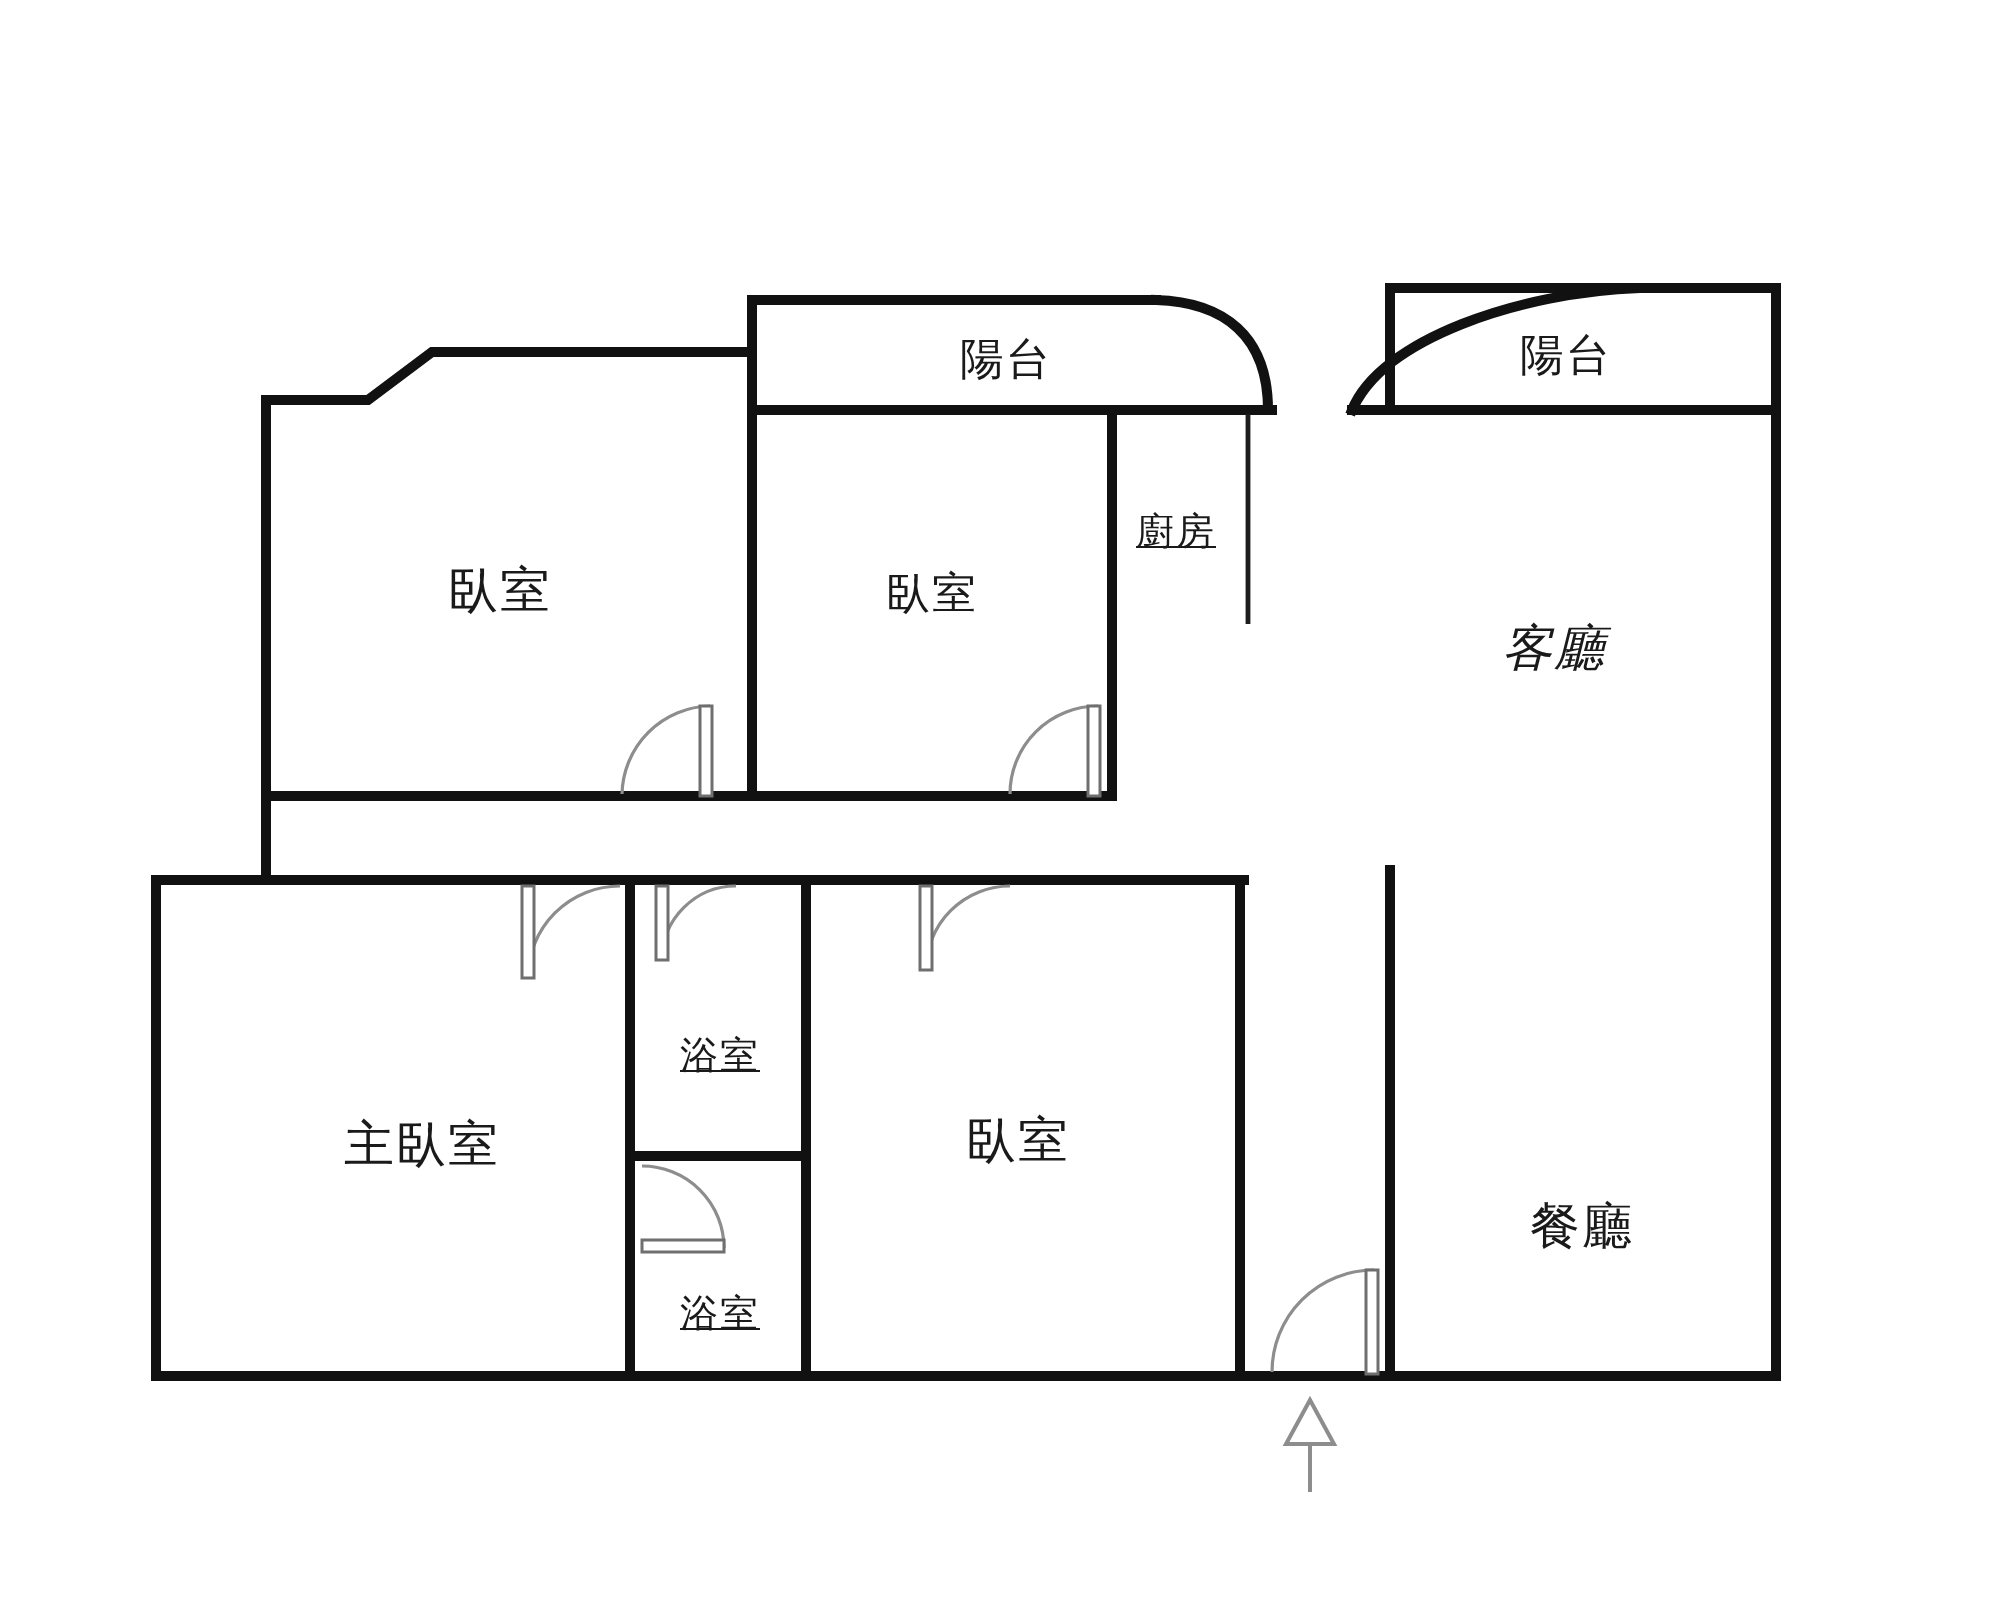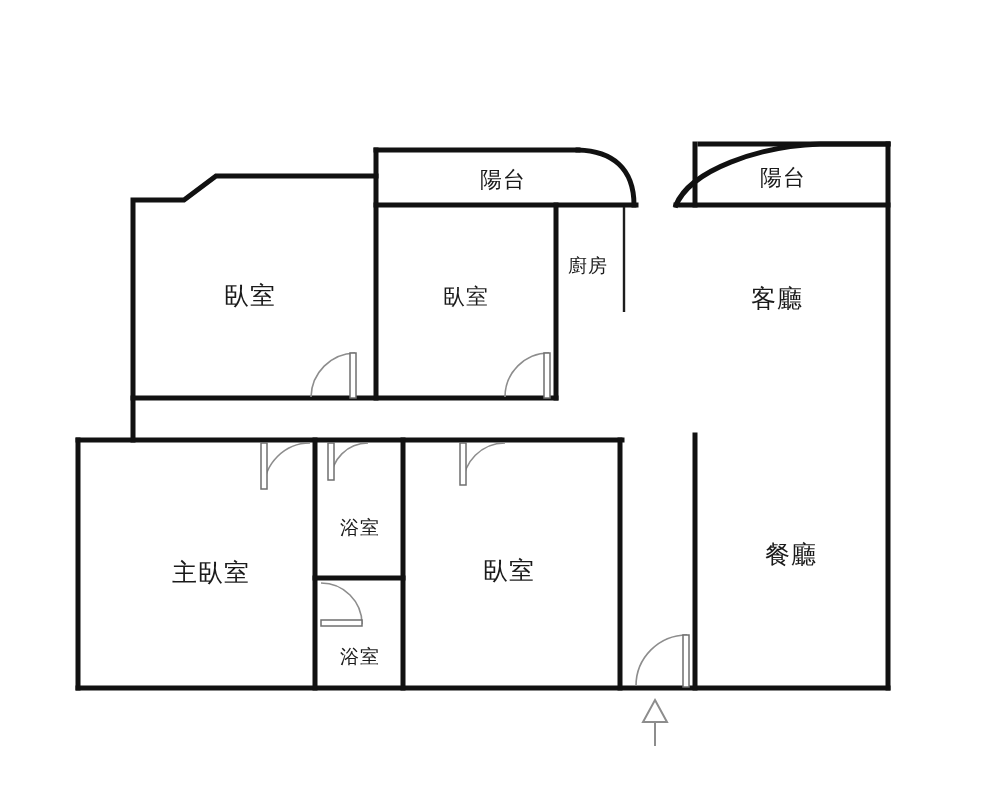--- a/index.html
+++ b/index.html
@@ -32,21 +32,21 @@
     color: #1a1a1a;
     font-family: "DejaVu Sans", "Liberation Sans", sans-serif;
     white-space: nowrap;
     letter-spacing: 1px;
     transform: translate(-50%, -50%);
     user-select: none;
     text-align: right;
   }
   .lbl-lg { font-size: 25px; }
   .lbl-md { font-size: 22px; }
-  .lbl-sm { font-size: 19px; }
+  .lbl-sm { font-size: 19px; text-decoration: underline; }
 </style>
 </head>
 <body>
 
 <div id="floorplan-root">
 
   <svg id="plan-svg" viewBox="0 0 1000 810">
 
     <g fill="none" stroke="#111111" stroke-width="5" stroke-linecap="square" stroke-linejoin="miter">
 
@@ -143,31 +143,31 @@
   </svg>
 
   <div>
 
     <div class="room-label lbl-lg" style="left:250px; top:295px;">臥室</div>
 
     <div class="room-label lbl-md" style="left:466px; top:297px;">臥室</div>
 
     <div class="room-label lbl-sm" style="left:588px; top:266px;">廚房</div>
 
-    <div class="room-label lbl-lg" style="left:777px; top:298px;">客廳</div>
+    <div class="room-label lbl-lg" style="left:777px; top:324px;font-style:italic;">客廳</div>
 
     <div class="room-label lbl-md" style="left:503px; top:180px;">陽台</div>
 
     <div class="room-label lbl-md" style="left:783px; top:178px;">陽台</div>
 
     <div class="room-label lbl-lg" style="left:211px; top:572px;">主臥室</div>
 
     <div class="room-label lbl-sm" style="left:360px; top:528px;">浴室</div>
 
     <div class="room-label lbl-sm" style="left:360px; top:657px;">浴室</div>
 
     <div class="room-label lbl-lg" style="left:509px; top:570px;">臥室</div>
 
-    <div class="room-label lbl-lg" style="left:791px; top:554px;">餐廳</div>
+    <div class="room-label lbl-lg" style="left:791px; top:613px;">餐廳</div>
 
   </div>
 
 </div>
 
 </body></html>

